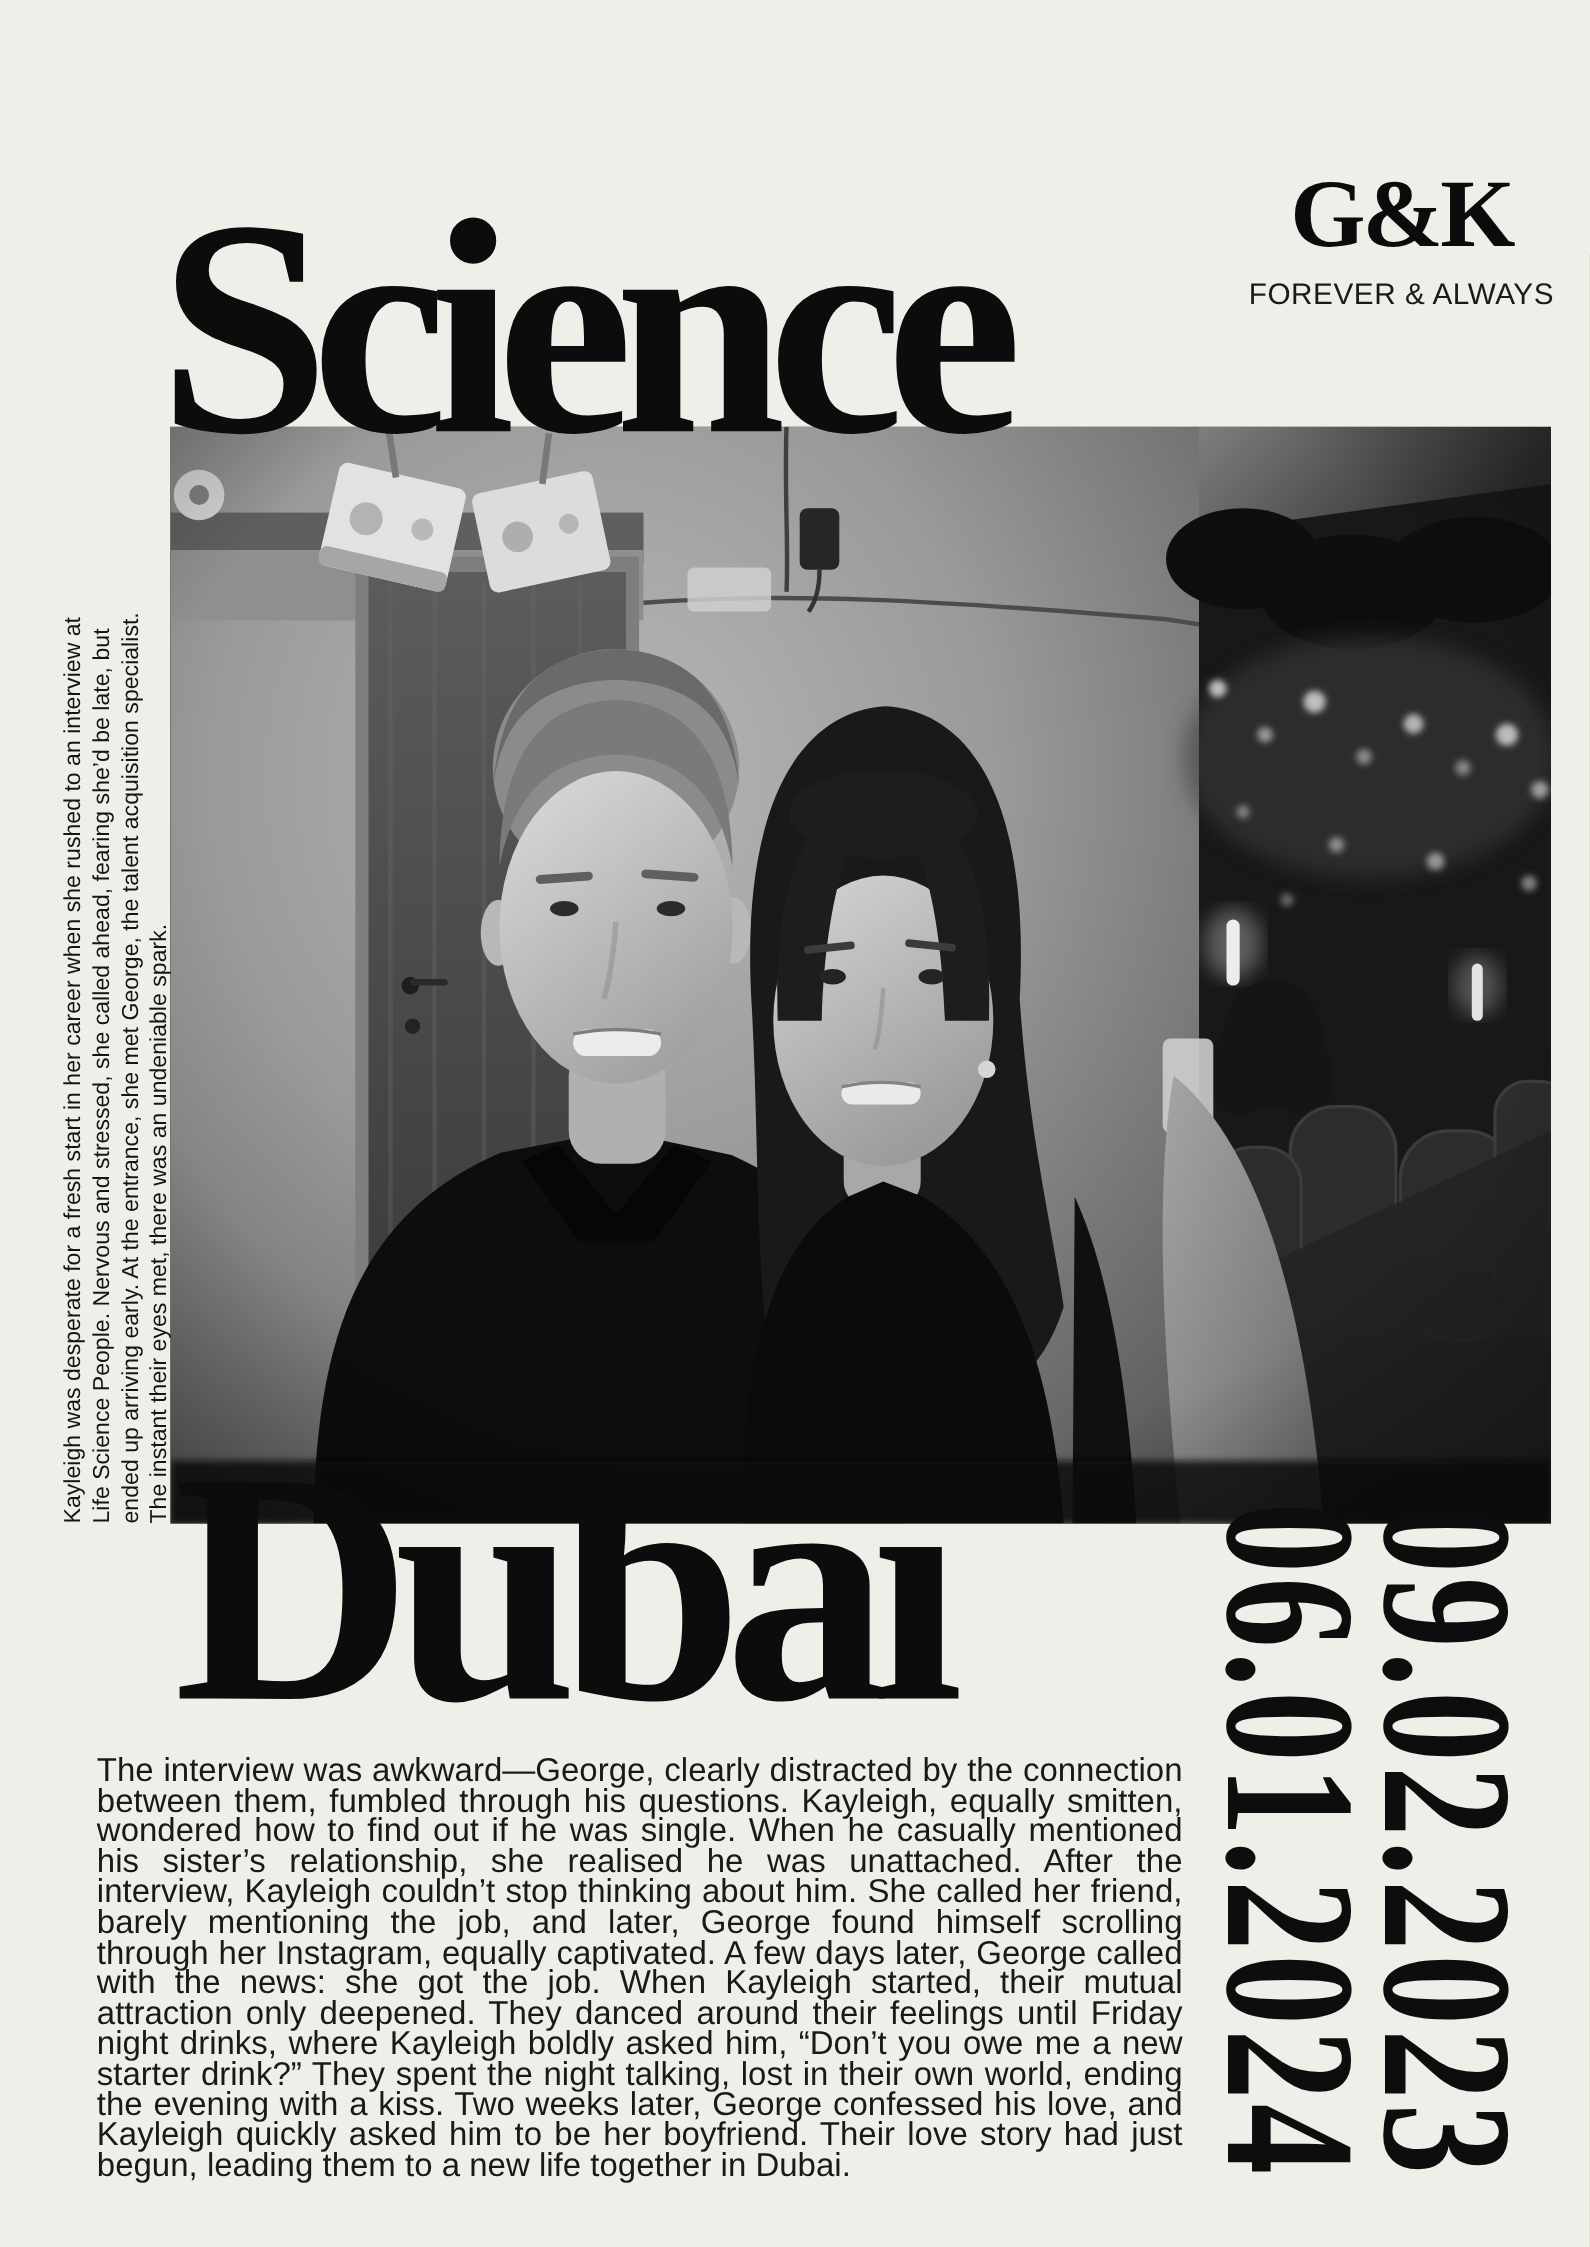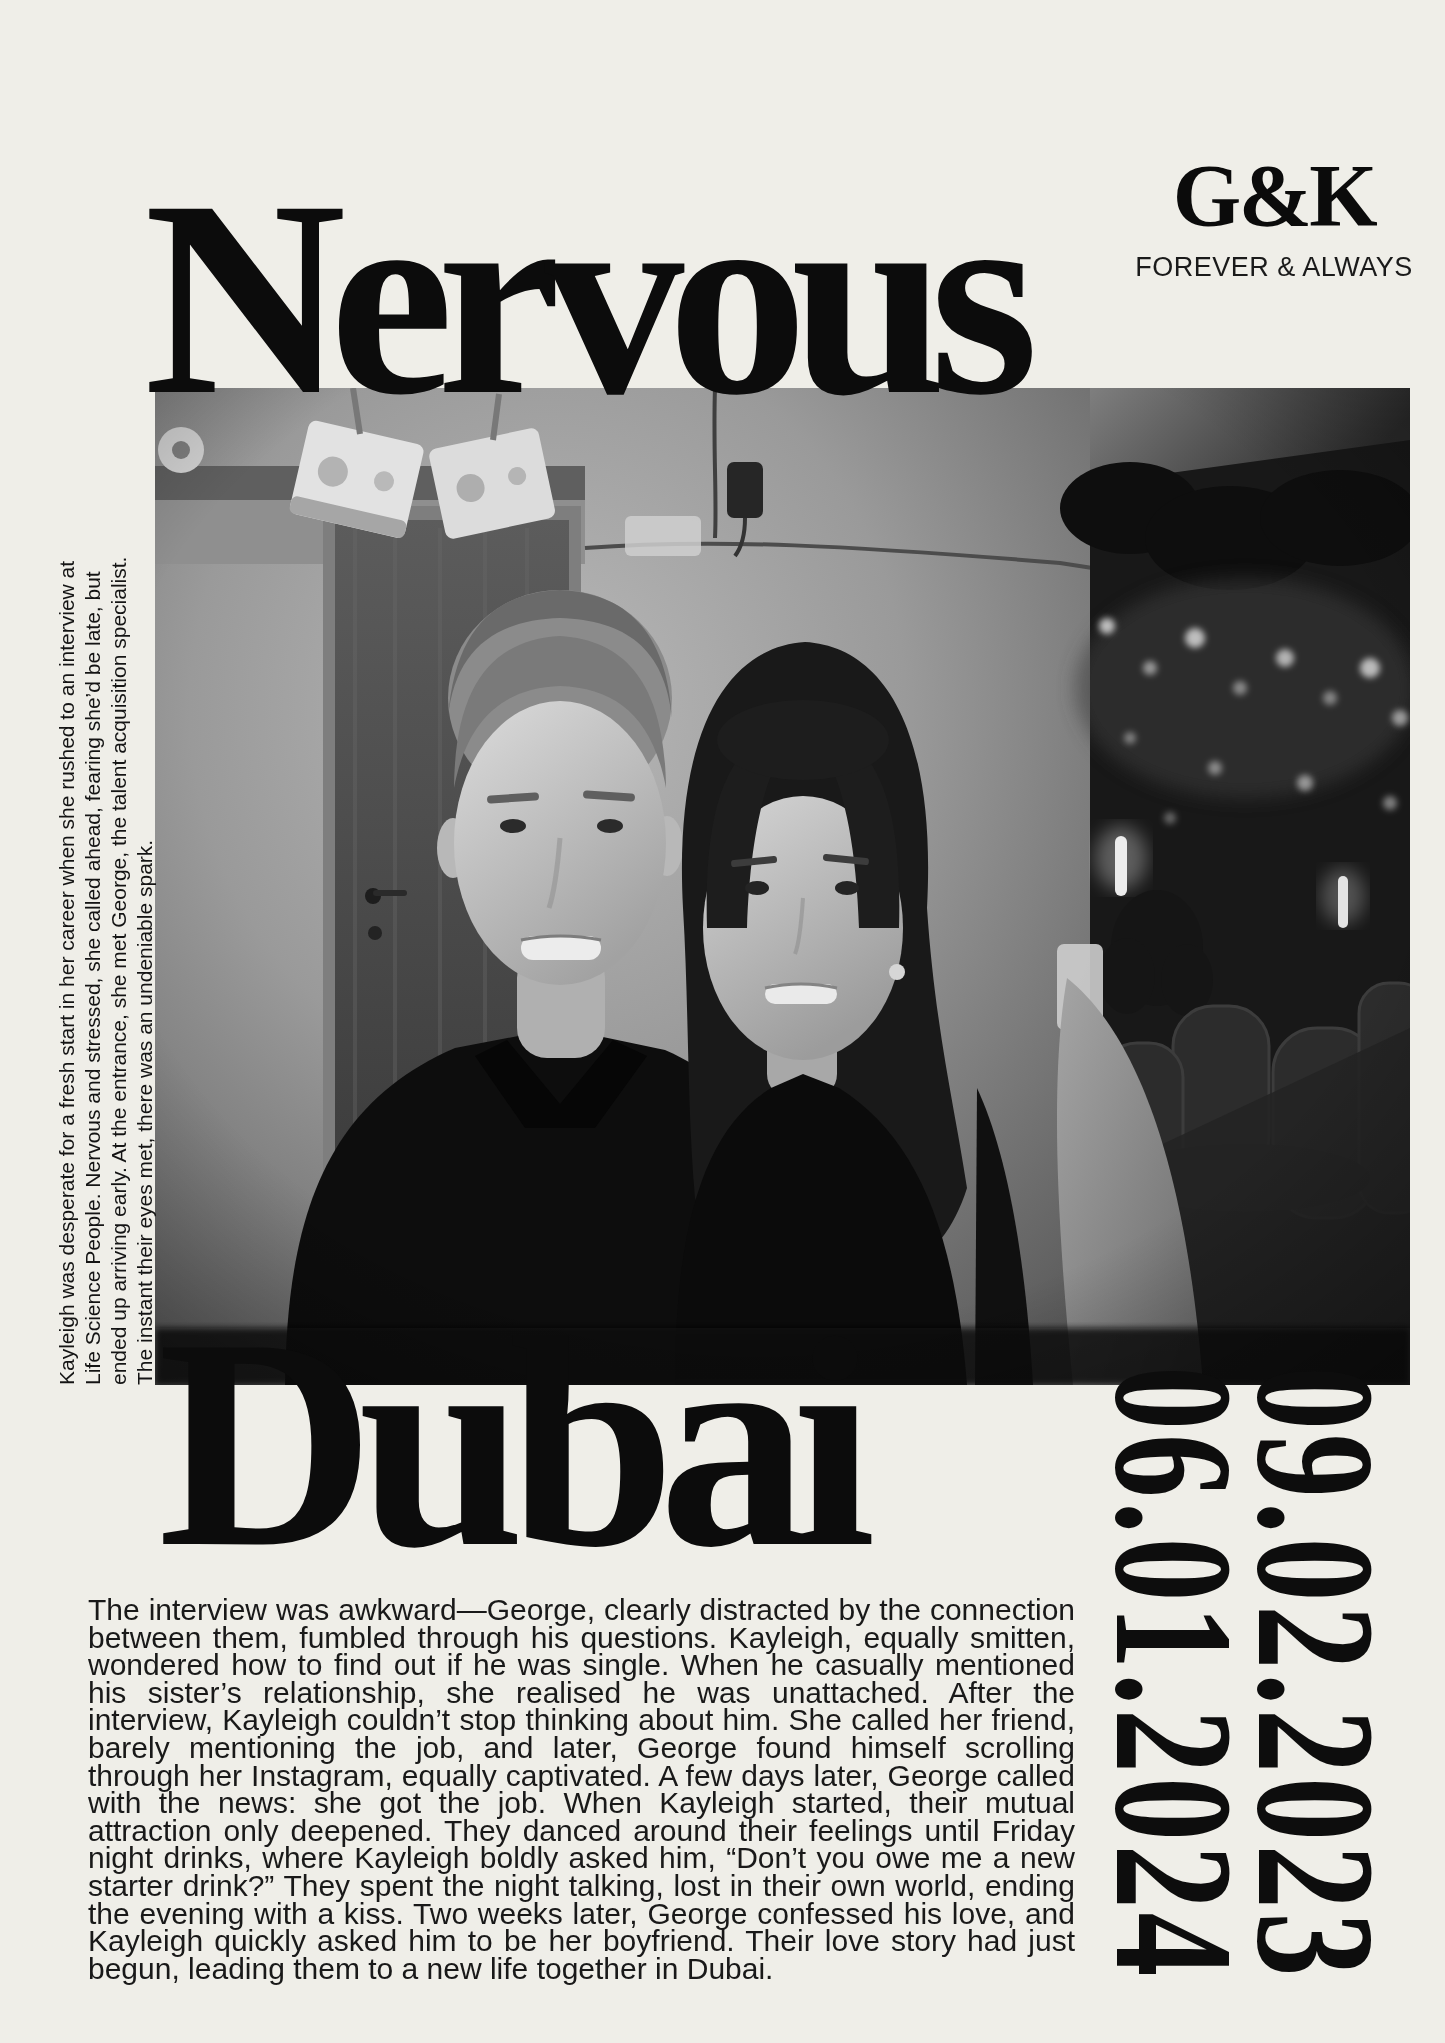--- a/index.html
+++ b/index.html
@@ -264,21 +264,21 @@
 
   <div class="side-story">
     <div class="rot">
       <div class="line">Kayleigh was desperate for a fresh start in her career when she rushed to an interview at</div>
       <div class="line">Life Science People. Nervous and stressed, she called ahead, fearing she’d be late, but</div>
       <div class="line">ended up arriving early. At the entrance, she met George, the talent acquisition specialist.</div>
       <div class="line">The instant their eyes met, there was an undeniable spark.</div>
     </div>
   </div>
 
-  <h1 class="headline kayleigh" style="margin:0">Nervous</h1>
+  <h1 class="headline kayleigh" style="margin:0">Science</h1>
   <h1 class="headline george" style="margin:0">Dubai</h1>
 
   <div class="logo">
     <div class="monogram">G&amp;K</div>
     <div class="tagline">FOREVER &amp; ALWAYS</div>
   </div>
 
   <div class="date-col first">06.01.2024</div>
   <div class="date-col second">09.02.2023</div>
 

